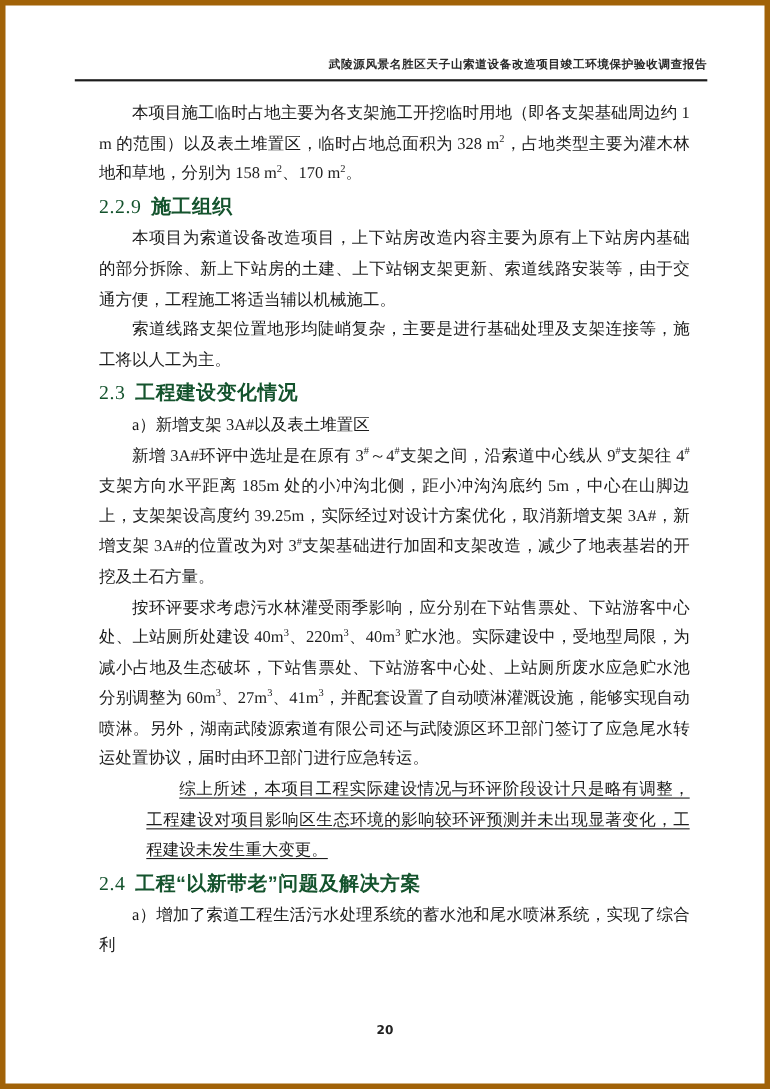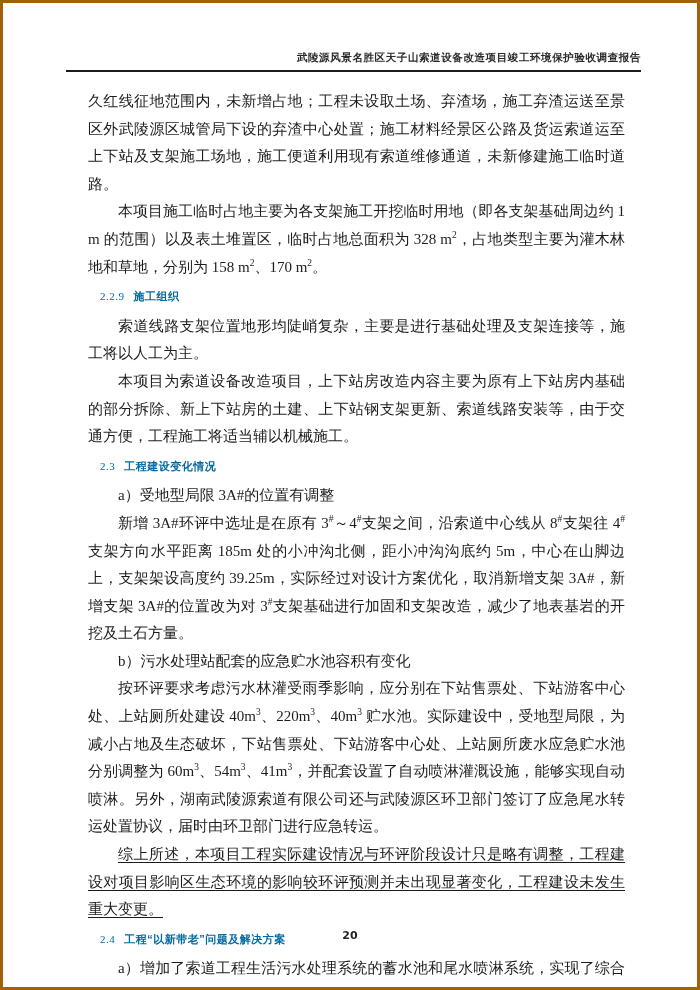--- a/index.html
+++ b/index.html
@@ -1,18 +1,18 @@
 <!DOCTYPE html>
 <html><head>
 <meta charset="utf-8">
 <style>
   html,body{margin:0;padding:0;background:#fff;}
   .page{
     width:700px;height:990px;position:relative;background:#ffffff;
-    border:3px solid #a16207;box-sizing:border-box;overflow:hidden;
+    border:5px solid #a16207;box-sizing:border-box;overflow:hidden;
     font-family:"Liberation Serif","DejaVu Serif",serif;
   }
   .page-header{
     position:absolute;top:50px;left:63px;width:575px;
     border-bottom:2px solid #1c1c1c;padding-bottom:6px;text-align:right;
   }
   .header-title{
     font-family:"Liberation Serif","DejaVu Serif",serif;
     font-size:10.5px;font-weight:600;color:#2a2a2a;letter-spacing:.6px;line-height:1;
   }
@@ -21,23 +21,24 @@
     font-size:15px;line-height:27.6px;color:#1c1c1c;
     text-align:justify;
   }
   p.para{margin:0;}
   p.indent{text-indent:2em;}
   p.underlined{
     text-decoration:underline;
     text-underline-offset:3px;
     text-decoration-thickness:1px;
     text-decoration-color:#1c1c1c;
+    margin-left:43px;
   }
   h3.heading{
-    margin:2px 12px;font-size:11px;line-height:27.6px;font-weight:700;color:#0369a1;
+    margin:2px 0;font-size:18px;line-height:27.6px;font-weight:700;color:#14532d;
   }
   .h-num{
     font-family:"Liberation Serif","DejaVu Serif",serif;
     font-weight:500;margin-right:9px;letter-spacing:.5px;
   }
   .h-title{
     font-family:"Liberation Sans","DejaVu Sans",sans-serif;
     letter-spacing:.5px;
   }
   sup{font-size:9.5px;line-height:0;}
@@ -51,30 +52,28 @@
 </style>
 </head>
 <body>
 
 <div class="page">
   <header class="page-header">
     <div class="header-title">武陵源风景名胜区天子山索道设备改造项目竣工环境保护验收调查报告</div>
   </header>
 
   <main class="doc-body">
-      <p class="para"><span>久红线征地范围内，未新增占地；工程未设取土场、弃渣场，施工弃渣运送至景区外武陵源区城管局下设的弃渣中心处置；施工材料经景区公路及货运索道运至上下站及支架施工场地，施工便道利用现有索道维修通道，未新修建施工临时道路。</span></p>
       <p class="para indent"><span>本项目施工临时占地主要为各支架施工开挖临时用地（即各支架基础周边约 1 m 的范围）以及表土堆置区，临时占地总面积为 328 m</span><sup>2</sup><span>，占地类型主要为灌木林地和草地，分别为 158 m</span><sup>2</sup><span>、170 m</span><sup>2</sup><span>。</span></p>
       <h3 class="heading"><span class="h-num">2.2.9</span><span class="h-title">施工组织</span></h3>
+      <p class="para indent"><span>本项目为索道设备改造项目，上下站房改造内容主要为原有上下站房内基础的部分拆除、新上下站房的土建、上下站钢支架更新、索道线路安装等，由于交通方便，工程施工将适当辅以机械施工。</span></p>
       <p class="para indent"><span>索道线路支架位置地形均陡峭复杂，主要是进行基础处理及支架连接等，施工将以人工为主。</span></p>
-      <p class="para indent"><span>本项目为索道设备改造项目，上下站房改造内容主要为原有上下站房内基础的部分拆除、新上下站房的土建、上下站钢支架更新、索道线路安装等，由于交通方便，工程施工将适当辅以机械施工。</span></p>
       <h3 class="heading"><span class="h-num">2.3</span><span class="h-title">工程建设变化情况</span></h3>
-      <p class="para indent"><span>a）受地型局限 3A#的位置有调整</span></p>
-      <p class="para indent"><span>新增 3A#环评中选址是在原有 3</span><sup>#</sup><span>～4</span><sup>#</sup><span>支架之间，沿索道中心线从 8</span><sup>#</sup><span>支架往 4</span><sup>#</sup><span>支架方向水平距离 185m 处的小冲沟北侧，距小冲沟沟底约 5m，中心在山脚边上，支架架设高度约 39.25m，实际经过对设计方案优化，取消新增支架 3A#，新增支架 3A#的位置改为对 3</span><sup>#</sup><span>支架基础进行加固和支架改造，减少了地表基岩的开挖及土石方量。</span></p>
-      <p class="para indent"><span>b）污水处理站配套的应急贮水池容积有变化</span></p>
-      <p class="para indent"><span>按环评要求考虑污水林灌受雨季影响，应分别在下站售票处、下站游客中心处、上站厕所处建设 40m</span><sup>3</sup><span>、220m</span><sup>3</sup><span>、40m</span><sup>3</sup><span> 贮水池。实际建设中，受地型局限，为减小占地及生态破坏，下站售票处、下站游客中心处、上站厕所废水应急贮水池分别调整为 60m</span><sup>3</sup><span>、54m</span><sup>3</sup><span>、41m</span><sup>3</sup><span>，并配套设置了自动喷淋灌溉设施，能够实现自动喷淋。另外，湖南武陵源索道有限公司还与武陵源区环卫部门签订了应急尾水转运处置协议，届时由环卫部门进行应急转运。</span></p>
+      <p class="para indent"><span>a）新增支架 3A#以及表土堆置区</span></p>
+      <p class="para indent"><span>新增 3A#环评中选址是在原有 3</span><sup>#</sup><span>～4</span><sup>#</sup><span>支架之间，沿索道中心线从 9</span><sup>#</sup><span>支架往 4</span><sup>#</sup><span>支架方向水平距离 185m 处的小冲沟北侧，距小冲沟沟底约 5m，中心在山脚边上，支架架设高度约 39.25m，实际经过对设计方案优化，取消新增支架 3A#，新增支架 3A#的位置改为对 3</span><sup>#</sup><span>支架基础进行加固和支架改造，减少了地表基岩的开挖及土石方量。</span></p>
+      <p class="para indent"><span>按环评要求考虑污水林灌受雨季影响，应分别在下站售票处、下站游客中心处、上站厕所处建设 40m</span><sup>3</sup><span>、220m</span><sup>3</sup><span>、40m</span><sup>3</sup><span> 贮水池。实际建设中，受地型局限，为减小占地及生态破坏，下站售票处、下站游客中心处、上站厕所废水应急贮水池分别调整为 60m</span><sup>3</sup><span>、27m</span><sup>3</sup><span>、41m</span><sup>3</sup><span>，并配套设置了自动喷淋灌溉设施，能够实现自动喷淋。另外，湖南武陵源索道有限公司还与武陵源区环卫部门签订了应急尾水转运处置协议，届时由环卫部门进行应急转运。</span></p>
       <p class="para indent underlined"><span>综上所述，本项目工程实际建设情况与环评阶段设计只是略有调整，工程建设对项目影响区生态环境的影响较环评预测并未出现显著变化，工程建设未发生重大变更。</span></p>
       <h3 class="heading"><span class="h-num">2.4</span><span class="h-title">工程“以新带老”问题及解决方案</span></h3>
       <p class="para indent"><span>a）增加了索道工程生活污水处理系统的蓄水池和尾水喷淋系统，实现了综合利</span></p>
     </main>
 
   <footer class="page-footer">
     <span class="page-number">20</span>
   </footer>
 </div>
 

